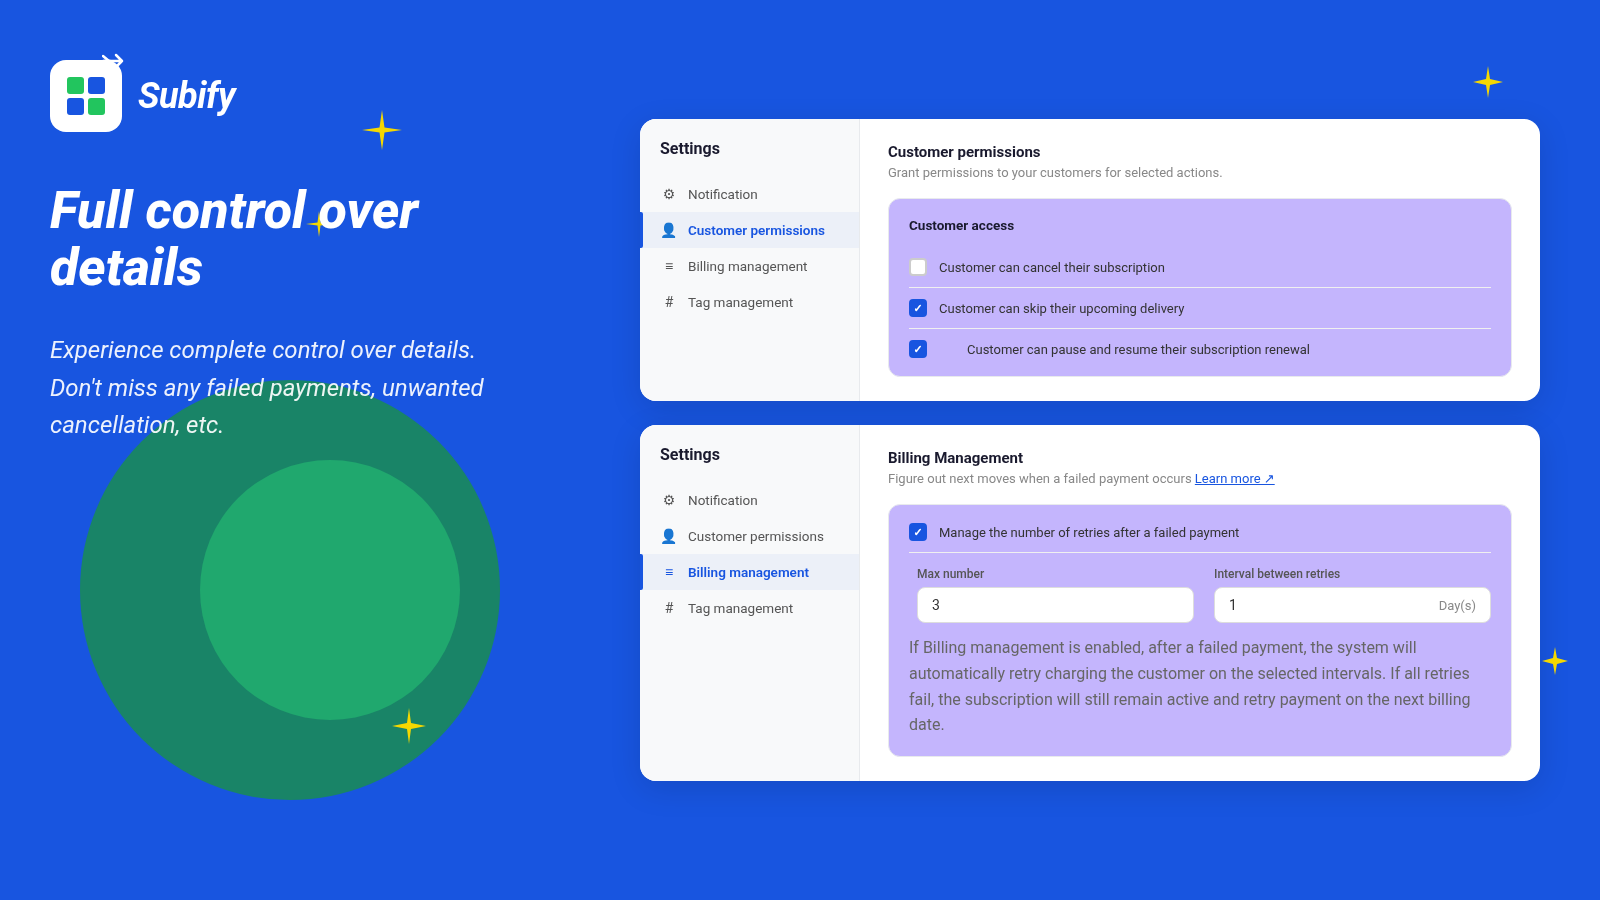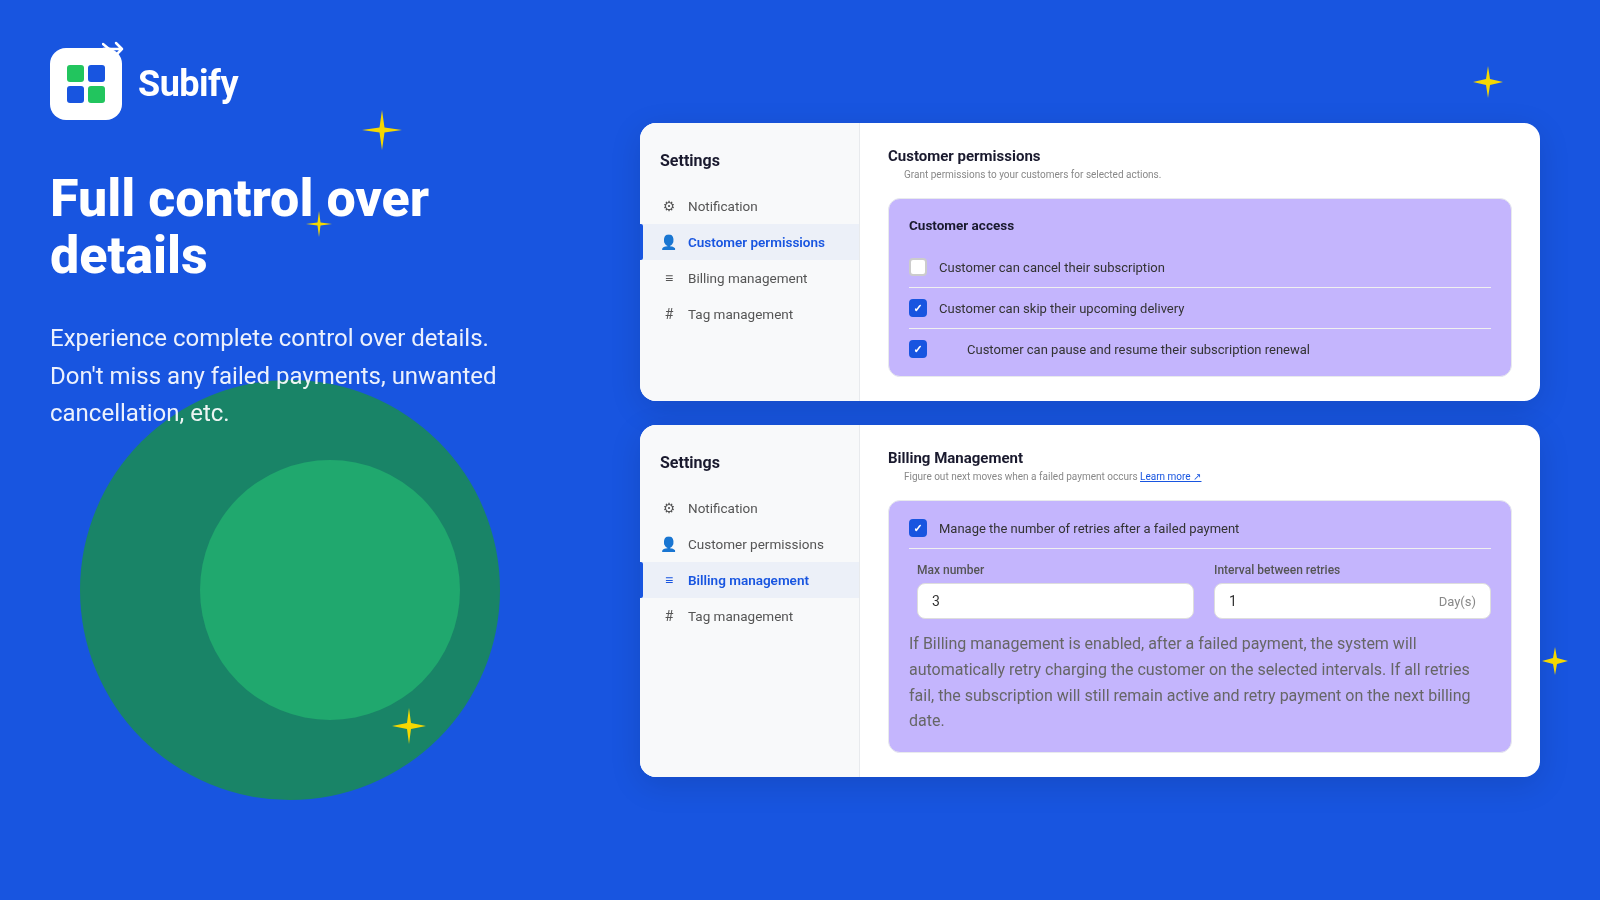--- a/index.html
+++ b/index.html
@@ -10,24 +10,25 @@
       font-family: -apple-system, BlinkMacSystemFont, 'Segoe UI', Roboto, sans-serif;
       background: #1855e0;
       display: flex;
       position: relative;
     }
 
     
     .left-panel {
       width: 620px;
       height: 900px;
-      padding: 48px 50px;
+      padding: 60px 50px;
       position: relative;
       overflow: hidden;
       flex-shrink: 0;
+      font-style: italic;
     }
 
     
     .green-circle {
       position: absolute;
       width: 420px;
       height: 420px;
       background: #1a8a5a;
       border-radius: 50%;
       bottom: 100px;
@@ -143,21 +144,21 @@
       background: white;
       border-radius: 16px;
       display: flex;
       overflow: hidden;
       box-shadow: 0 8px 32px rgba(0,0,0,0.12);
     }
 
     .settings-sidebar {
       width: 220px;
       background: #f8f9fa;
-      padding: 28px 0;
+      padding: 20px 0;
       flex-shrink: 0;
       border-right: 1px solid #e8eaed;
     }
 
     .sidebar-title {
       font-size: 16px;
       font-weight: 700;
       color: #1a1a2e;
       padding: 0 20px 18px 20px;
     }
@@ -199,24 +200,23 @@
     }
 
     .content-title {
       font-size: 15px;
       font-weight: 700;
       color: #1a1a2e;
       margin-bottom: 4px;
     }
 
     .content-subtitle {
-      font-size: 10px;
+      font-size: 13px;
       color: #888;
       margin-bottom: 18px;
-      margin-left: 16px;
     }
 
     .content-link {
       color: #1855e0;
       text-decoration: underline;
     }
 
     .permission-card {
       background: #c4b5fd;
       border: 1px solid #e8eaed;

